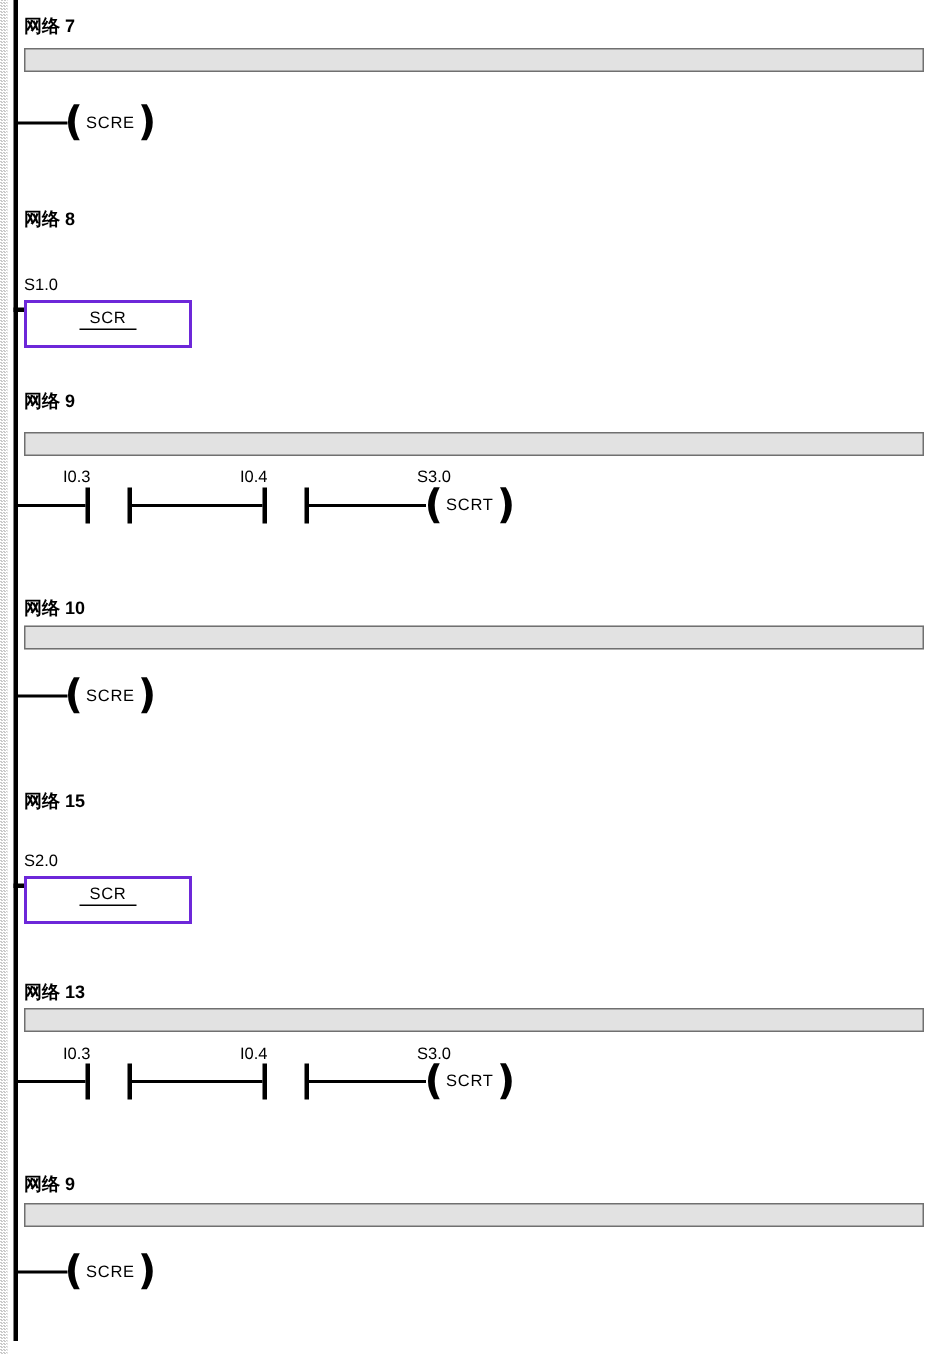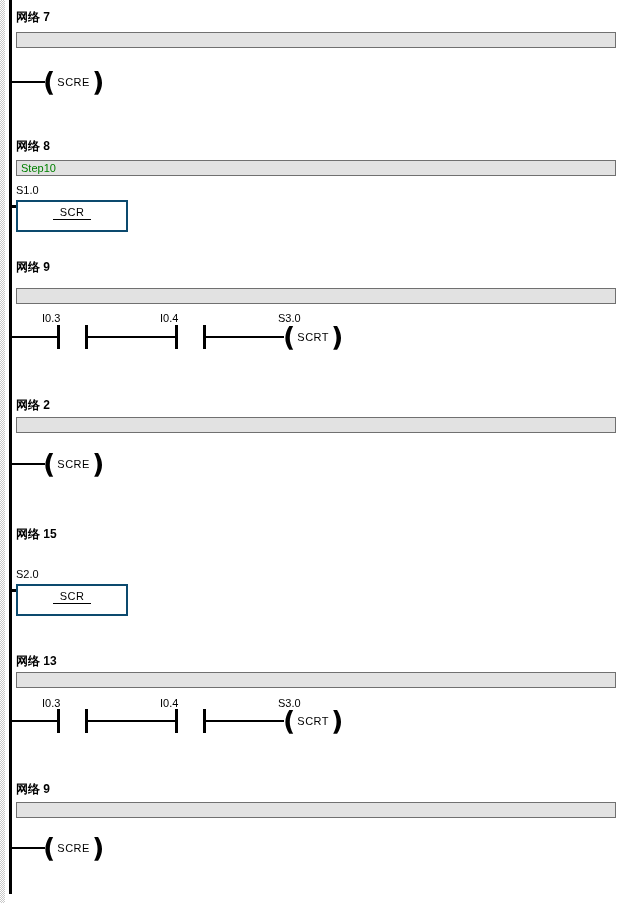--- a/index.html
+++ b/index.html
@@ -51,21 +51,21 @@
     position: absolute; height: 24px;
     display: flex; align-items: center;
   }
   .paren {
     font-family: "DejaVu Sans", sans-serif;
     font-size: 27px; font-weight: bold; line-height: 24px;
   }
   .coil-label { font-size: 11px; padding: 0 2px; letter-spacing: 0.5px; }
   .scr-box {
     position: absolute; left: 16px; width: 112px; height: 32px;
-    border: 2px solid #0c4a6e; background: #fff;
+    border: 2px solid #6d28d9; background: #fff;
     box-sizing: border-box; text-align: center;
   }
   .scr-name {
     display: inline-block; font-size: 11px; line-height: 13px;
     margin-top: 1px; padding: 0 7px;
     border-bottom: 1px solid #000; letter-spacing: 0.5px;
   }
 </style>
 </head>
 <body>
@@ -80,23 +80,20 @@
     <span class="comment-text"></span>
   </div>
   <div class="wire" style="left:11px; top:81px; width:34px"></div>
   <div class="coil" style="left:43px; top:70px">
     <span class="paren">(</span>
     <span class="coil-label">SCRE</span>
     <span class="paren">)</span>
   </div>
 
   <div class="net-title" style="top:139px">网络 8</div>
-  <div class="comment-bar" style="top:160px">
-    <span class="comment-text">Step10</span>
-  </div>
   <div class="operand" style="left:16px; top:184px; width:112px">S1.0</div>
   <div class="stub" style="left:9px; top:205px; width:10px"></div>
   <div class="scr-box" style="top:200px">
     <span class="scr-name">SCR</span>
   </div>
 
   <div class="net-title" style="top:260px">网络 9</div>
   <div class="comment-bar" style="top:288px">
     <span class="comment-text"></span>
   </div>
@@ -113,21 +110,21 @@
     <span class="bar left"></span>
     <span class="bar right"></span>
   </div>
   <div class="wire" style="left:206px; top:336px; width:78px"></div>
   <div class="coil" style="left:283px; top:325px">
     <span class="paren">(</span>
     <span class="coil-label">SCRT</span>
     <span class="paren">)</span>
   </div>
 
-  <div class="net-title" style="top:398px">网络 2</div>
+  <div class="net-title" style="top:398px">网络 10</div>
   <div class="comment-bar" style="top:417px">
     <span class="comment-text"></span>
   </div>
   <div class="wire" style="left:11px; top:463px; width:34px"></div>
   <div class="coil" style="left:43px; top:452px">
     <span class="paren">(</span>
     <span class="coil-label">SCRE</span>
     <span class="paren">)</span>
   </div>
 

